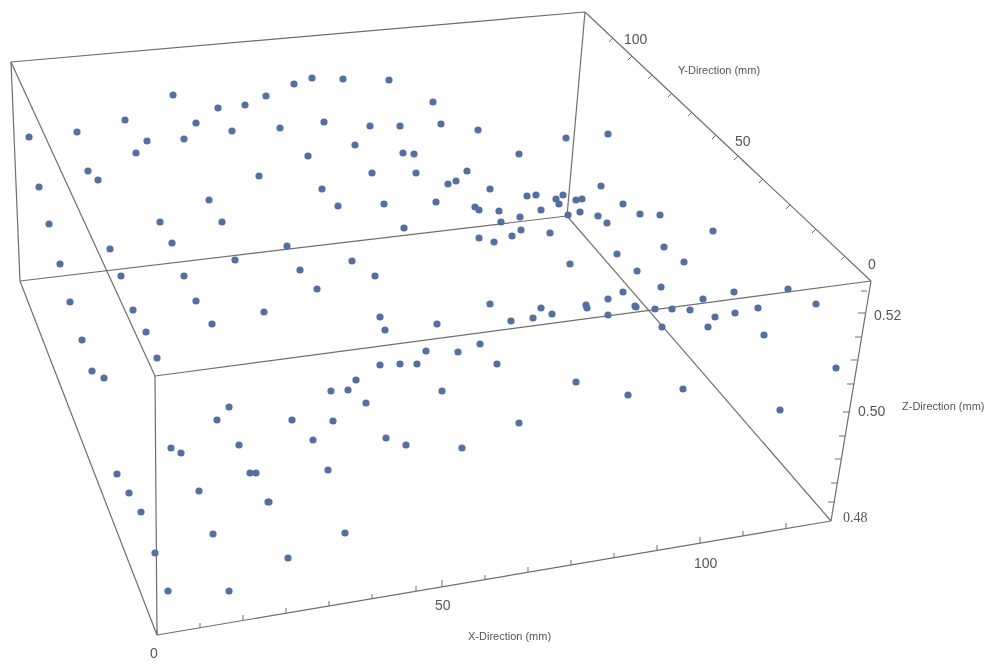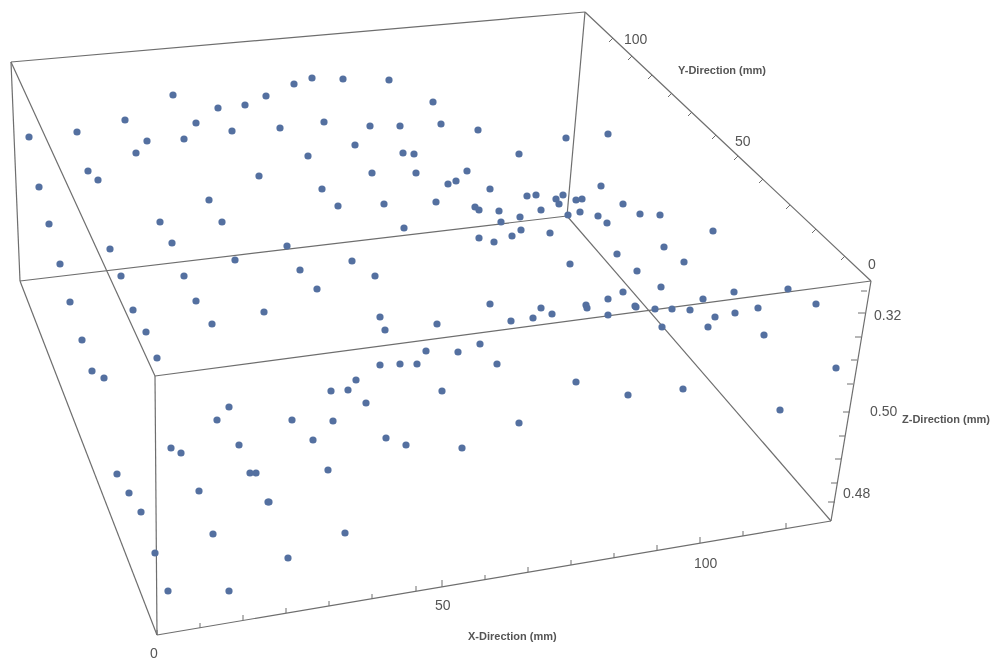--- a/index.html
+++ b/index.html
@@ -2,21 +2,21 @@
 <html><head>
 <meta charset="utf-8">
 <style>
   html, body { margin: 0; padding: 0; background: #ffffff; }
   body { width: 1008px; height: 668px; overflow: hidden; font-family: "Liberation Sans", "DejaVu Sans", sans-serif; }
   #plot { position: absolute; left: 0; top: 0; width: 1008px; height: 668px; }
   .edge { stroke: #6e6e6e; stroke-width: 1.2; fill: none; }
   .tick { stroke: #6e6e6e; stroke-width: 1; }
   .pt { fill: #5470a0; }
   .lbl { position: absolute; font-size: 14px; color: #555555; white-space: nowrap; }
-  .axis-title { position: absolute; font-size: 11px; color: #555555; white-space: nowrap; font-weight: bold; }
+  .axis-title { position: absolute; font-size: 11px; color: #555555; white-space: nowrap; }
 </style>
 </head>
 <body>
 
 <div>
   <svg id="plot" width="1008" height="668" viewBox="0 0 1008 668">
 
     <g>
       <line class="edge" x1="11" y1="62" x2="585" y2="12"></line>
       <line class="edge" x1="11" y1="62" x2="20" y2="281"></line>
@@ -259,20 +259,20 @@
   </svg>
 
   <span class="lbl" style="left:150px;top:645px;">0</span>
   <span class="lbl" style="left:435px;top:597px;">50</span>
   <span class="lbl" style="left:694px;top:555px;">100</span>
 
   <span class="lbl" style="left:868px;top:256px;">0</span>
   <span class="lbl" style="left:735px;top:133px;">50</span>
   <span class="lbl" style="left:624px;top:31px;">100</span>
 
-  <span class="lbl" style="left:874px;top:307px;">0.32</span>
-  <span class="lbl" style="left:858px;top:403px;margin-left:12px;">0.50</span>
-  <span class="lbl" style="left:843px;top:485px;">0.48</span>
+  <span class="lbl" style="left:874px;top:307px;">0.52</span>
+  <span class="lbl" style="left:858px;top:403px;">0.50</span>
+  <span class="lbl" style="left:843px;top:510px;font-family:Liberation Serif, serif;">0.48</span>
 
   <span class="axis-title" style="left:468px;top:630px;">X-Direction (mm)</span>
   <span class="axis-title" style="left:678px;top:64px;">Y-Direction (mm)</span>
-  <span class="axis-title" style="left:902px;top:413px;">Z-Direction (mm)</span>
+  <span class="axis-title" style="left:902px;top:400px;">Z-Direction (mm)</span>
 </div>
 
 </body></html>

